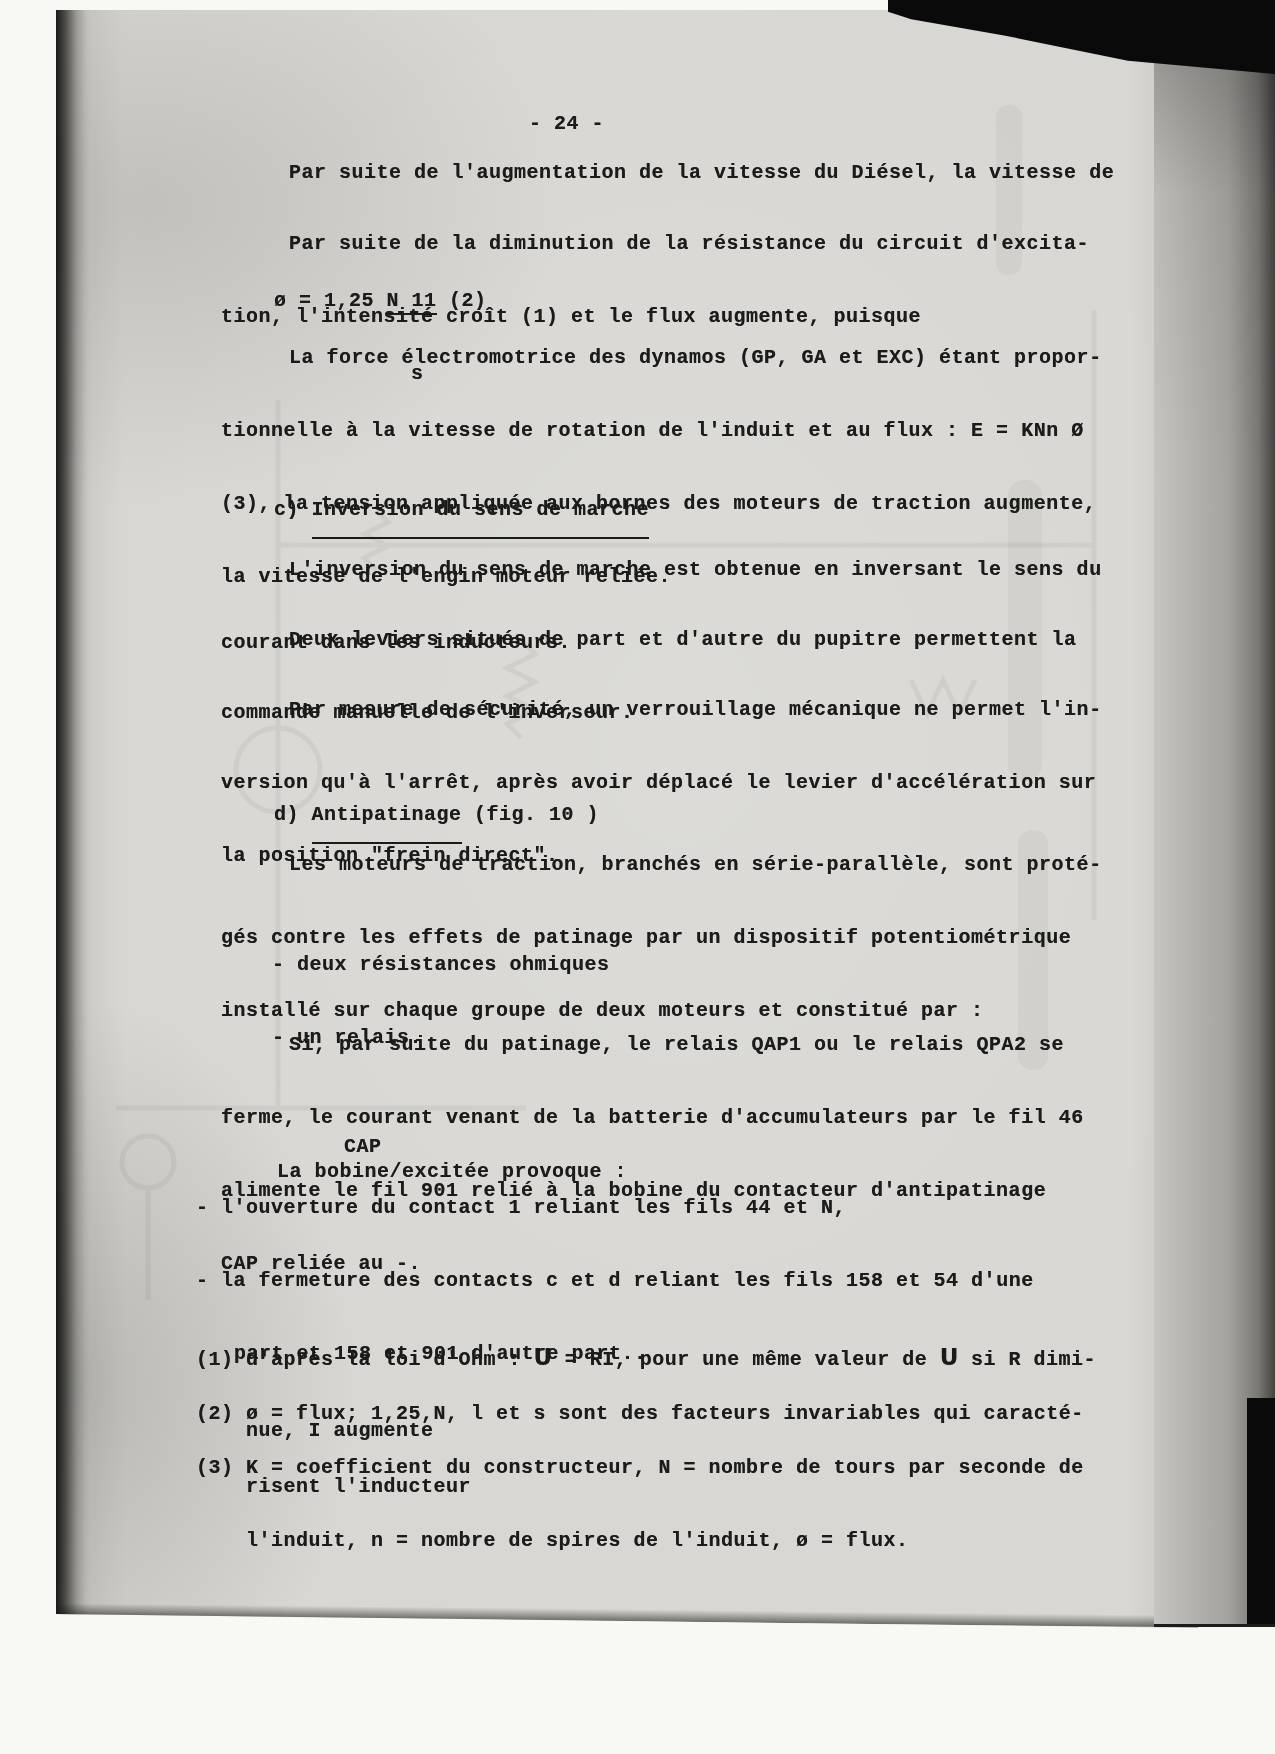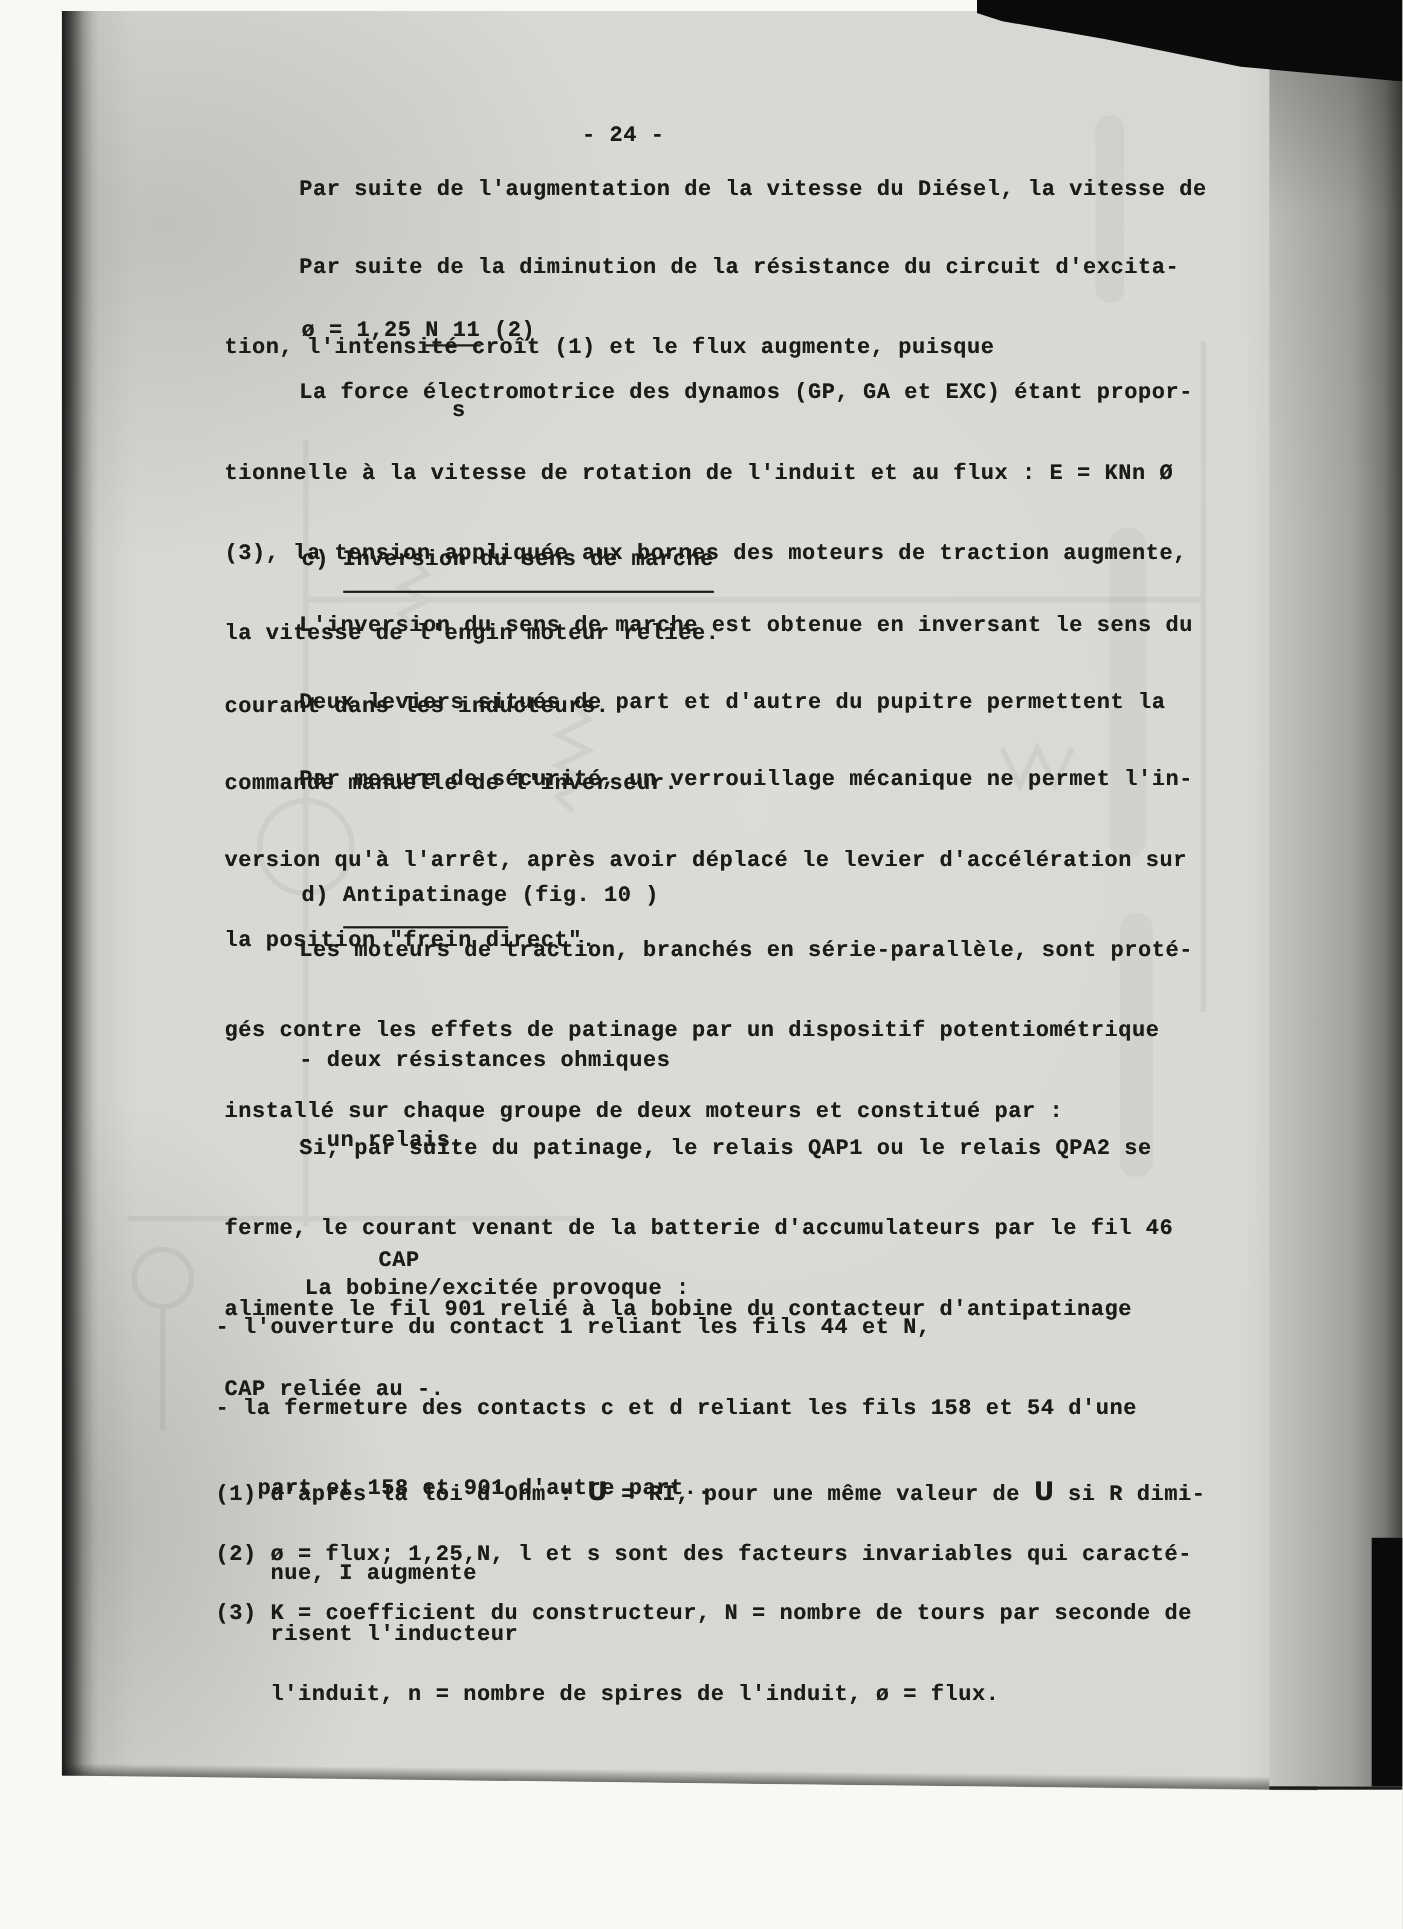--- a/index.html
+++ b/index.html
@@ -43,21 +43,21 @@
     position:absolute;left:888px;top:0;width:387px;height:74px;background:#0a0a0a;
     clip-path:polygon(0 0,100% 0,100% 100%,62% 82%,30% 48%,6% 26%,0 16%);
   }
   .br-black{
     position:absolute;left:1247px;top:1398px;width:28px;height:226px;background:#0a0a0a;
   }
   
   .ghost{position:absolute;left:0;top:0;pointer-events:none;}
   
   .blk{
-    position:absolute;left:148px;width:930px;
+    position:absolute;left:165px;width:930px;
     font-size:20px;font-weight:700;color:#1b1b1a;
     text-shadow:0 0 0.6px rgba(25,25,22,0.65);
     letter-spacing:0.5px;white-space:pre;
   }
   .ln{height:27px;line-height:27px;white-space:pre;}
   .ind{padding-left:68px;}
   .u{border-bottom:2px solid #1b1b1a;padding-bottom:1px;}
   .u2{border-bottom:2.5px solid #1b1b1a;padding-bottom:16px;}
   .usym{font-family:"DejaVu Sans",sans-serif;font-weight:900;font-size:23px;letter-spacing:0;}
 </style>

